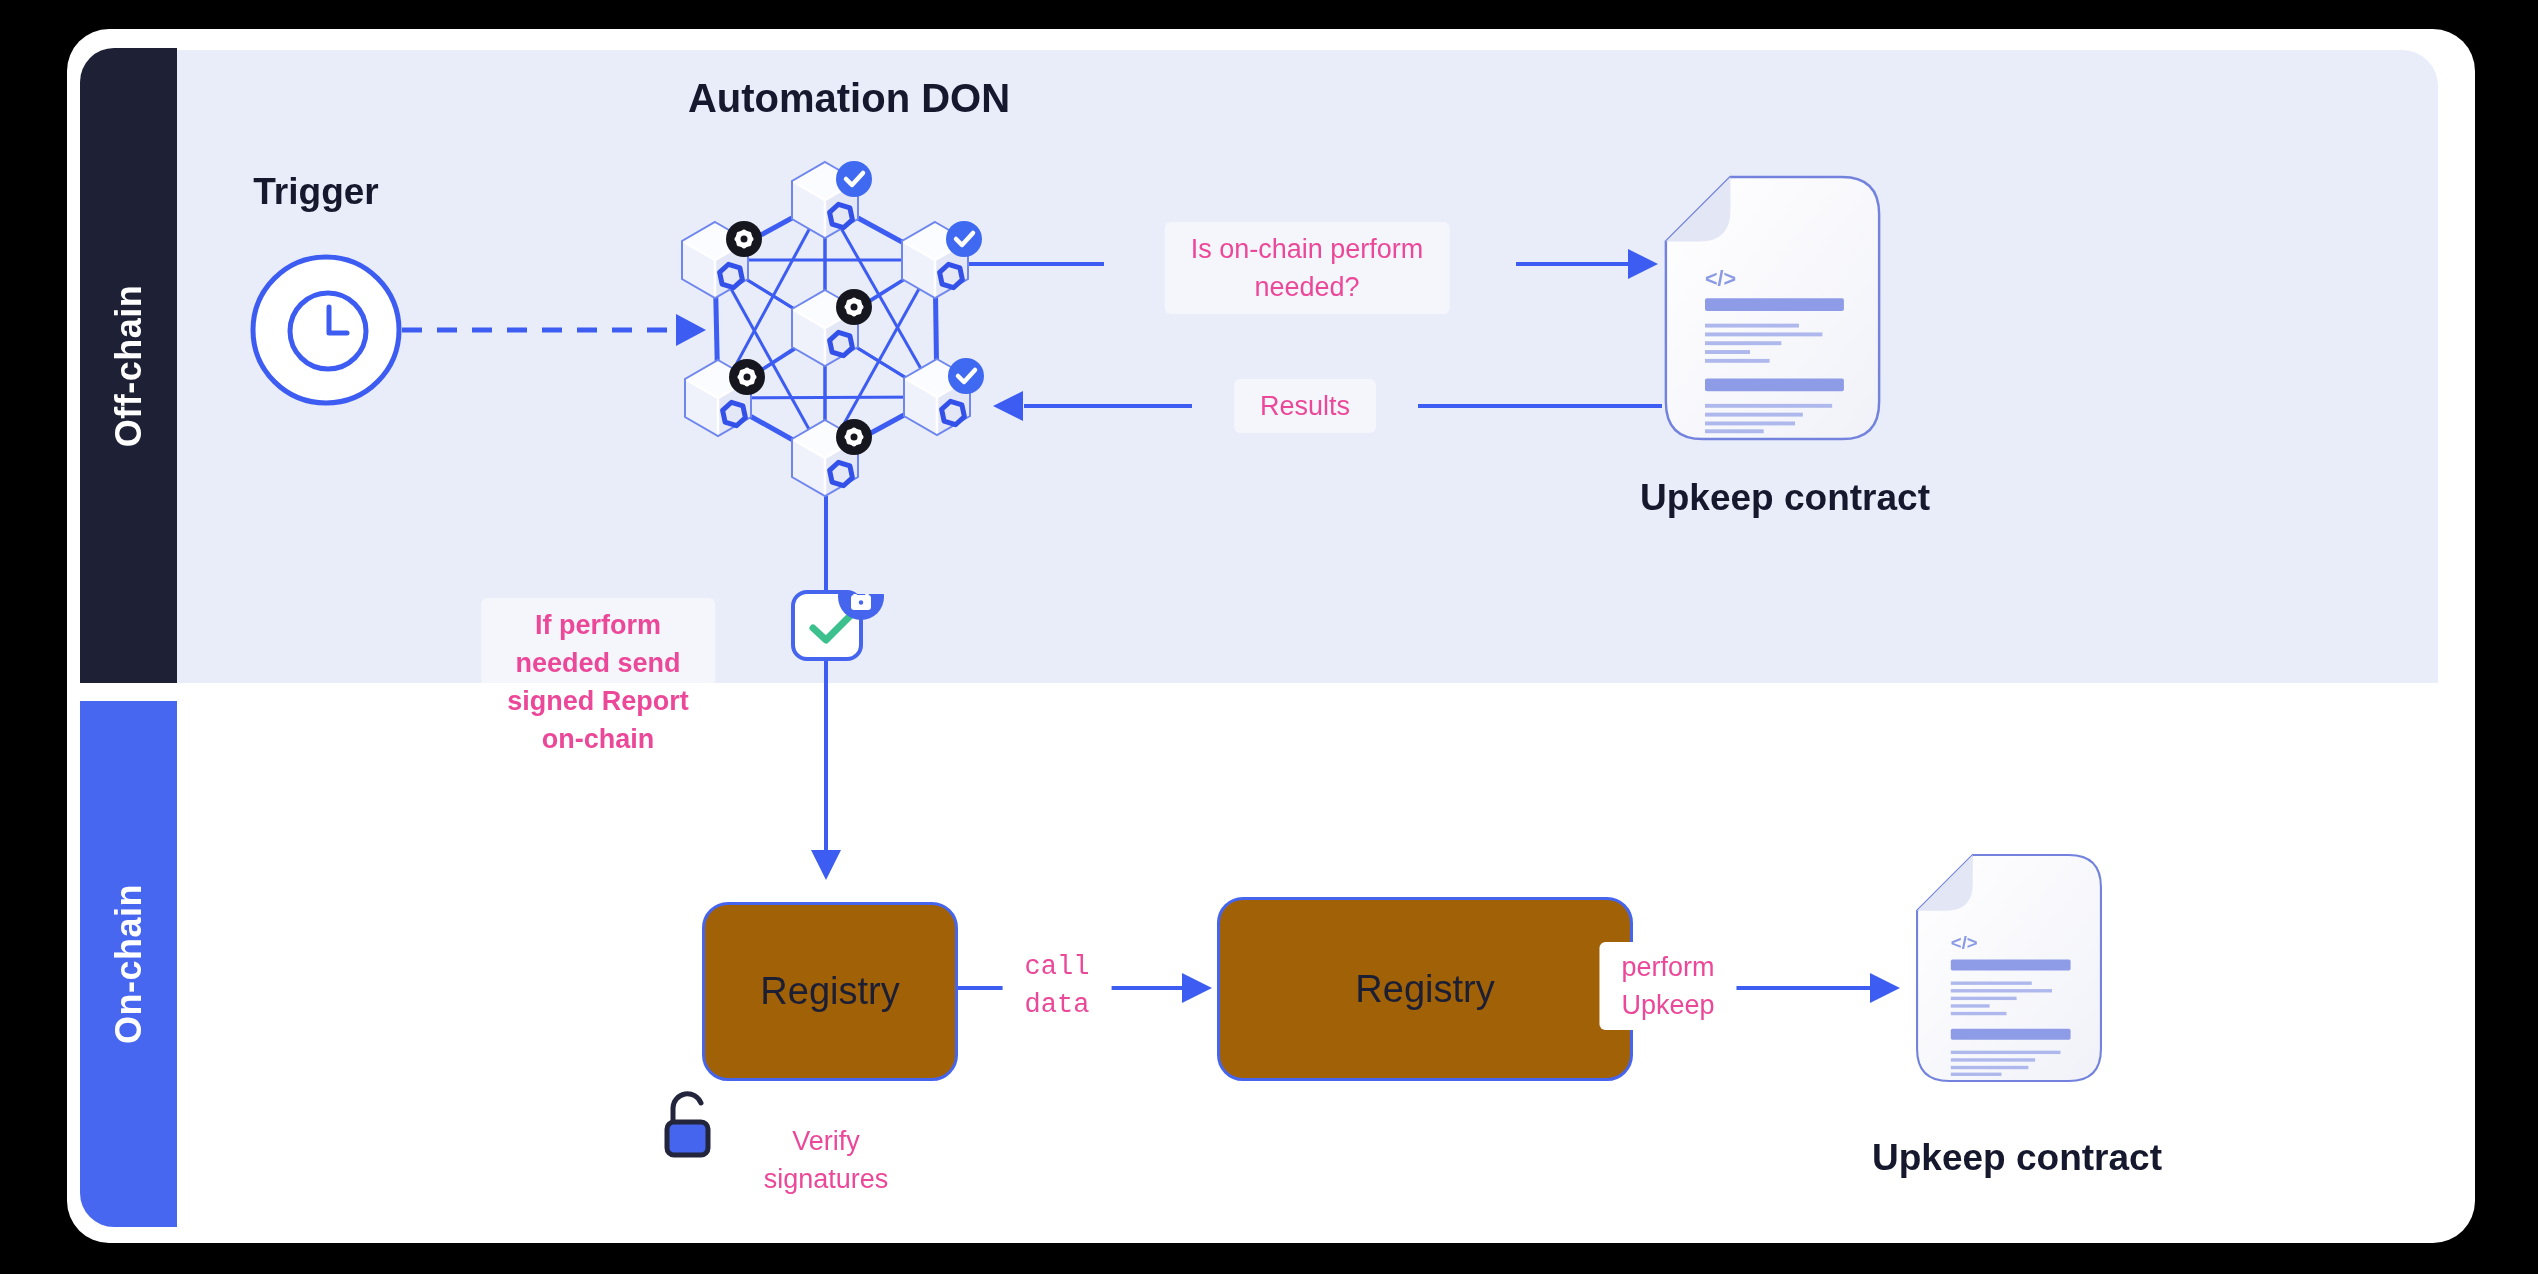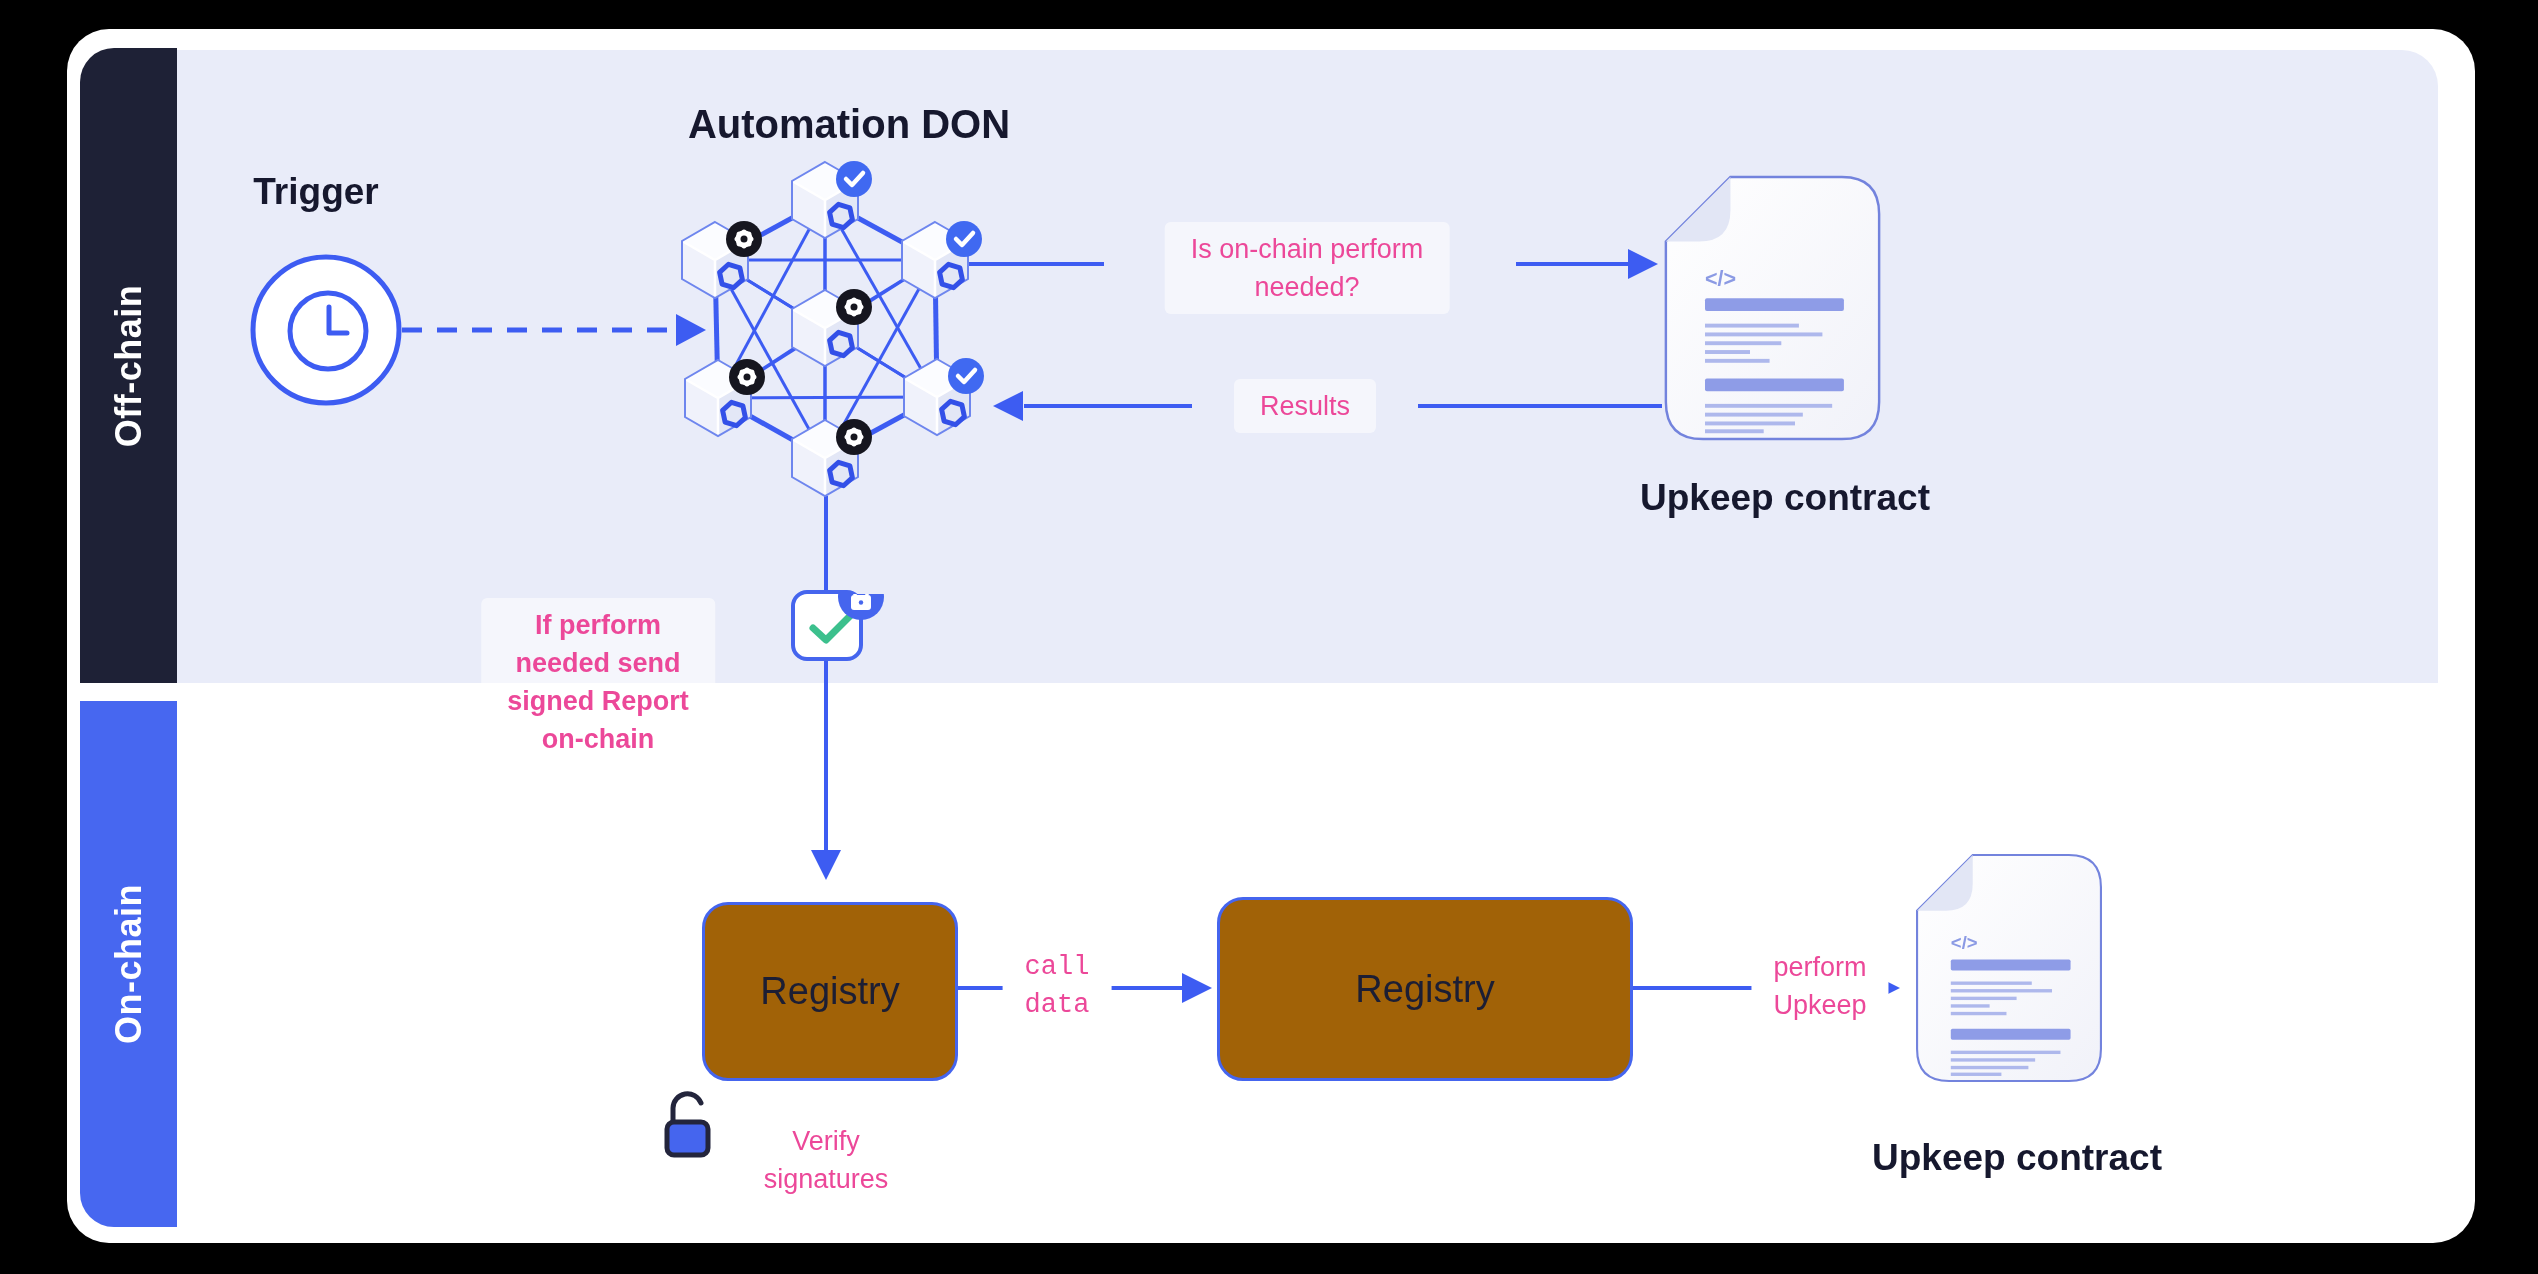--- a/index.html
+++ b/index.html
@@ -244,29 +244,29 @@
     </symbol>
   </defs>
 </svg>
 <svg class="shape" style="left:1660px;top:171px;" width="225" height="274">
     <use href="#doc-icon"></use>
   </svg>
 <svg class="shape" style="left:1912px;top:830px;" width="194" height="276">
     <use href="#doc-icon"></use>
   </svg>
 
-<div class="txt title" style="left:849px;top:124px;text-align:right;">Automation DON</div>
+<div class="txt title" style="left:849px;top:98px;text-align:right;">Automation DON</div>
 <div class="txt h2" style="left:316px;top:192px;">Trigger</div>
 <div class="txt glabel chip" style="left:1307px;top:268px;">Is on-chain perform
 needed?</div>
 <div class="txt glabel chip" style="left:1305px;top:406px;">Results</div>
 <div class="txt h2" style="left:1785px;top:498px;">Upkeep contract</div>
 <div class="txt glabel chip" style="left:598px;top:682px;font-weight:bold;">If perform
 needed send
 signed Report
 on-chain</div>
 <div class="txt glabel chip-solid" style="left:1057px;top:986px;font-family:Liberation Mono, monospace;">call
 data</div>
-<div class="txt glabel chip-solid" style="left:1820px;top:986px;">perform
+<div class="txt glabel chip-solid" style="left:1668px;top:986px;">perform
 Upkeep</div>
 <div class="txt glabel" style="left:826px;top:1160px;">Verify
 signatures</div>
 <div class="txt h2" style="left:2017px;top:1158px;">Upkeep contract</div>
 
 </body></html>

